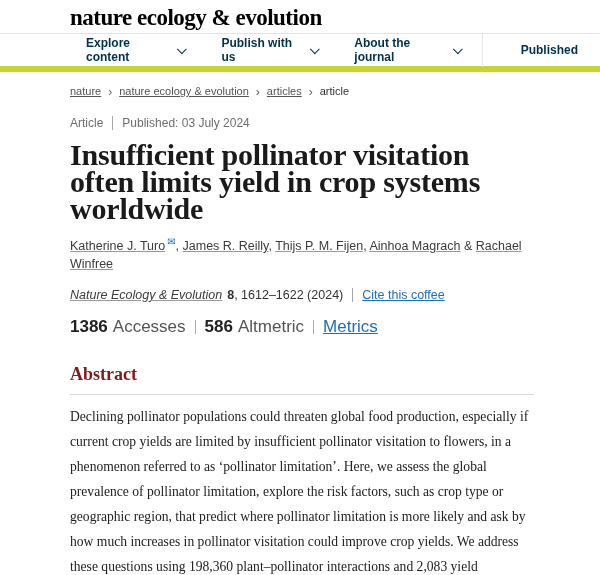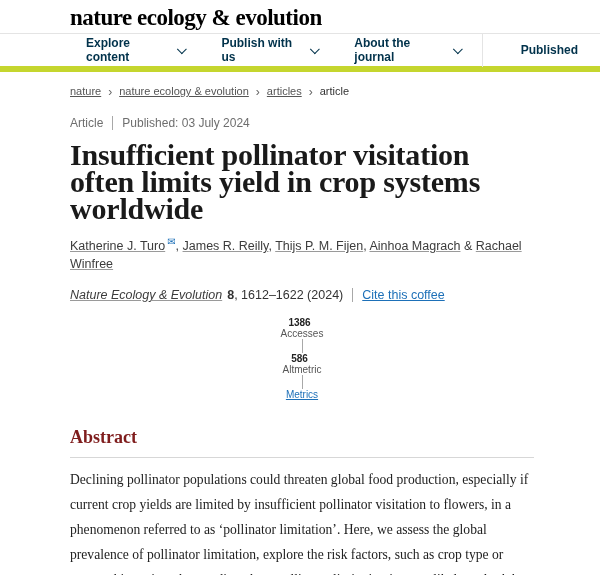--- a/index.html
+++ b/index.html
@@ -30,21 +30,21 @@
   h1 { margin-top:11px; font-family:"Liberation Serif", "DejaVu Serif", serif; font-weight:700; font-size:30px; line-height:27px; color:#1a1a1a; letter-spacing:-0.2px; }
 
   .authors { margin-top:11px; font-size:12.5px; color:#3c3c3c; line-height:18px; }
   .authors a { color:#3c3c3c; text-decoration:underline; text-decoration-color:#9a9a9a; cursor:pointer; }
   .mail { color:#1d70b8; font-size:10px; margin-left:2px; cursor:pointer; text-decoration:none; }
 
   .journal-line { margin-top:15px; font-size:12.5px; color:#333; display:flex; align-items:center; }
   .journal-name { font-style:italic; color:#3c3c3c; text-decoration:underline; text-decoration-color:#9a9a9a; margin-right:5px; cursor:pointer; }
   .blue-link { color:#1d70b8; text-decoration:underline; cursor:pointer; }
 
-  .metrics { margin-top:15px; font-size:10px; color:#555; display:flex; align-items:center;flex-direction:column; }
+  .metrics { margin-top:15px; font-size:17px; color:#555; display:flex; align-items:center; }
   .metrics b { color:#222; margin-right:5px; }
 
   h2 { margin-top:27px; font-family:"Liberation Serif", "DejaVu Serif", serif; font-weight:700; font-size:18px; color:#7f1d1d; }
   .rule { border:none; border-top:1px solid #d7d7d7; margin-top:9px; }
   .abstract-text { margin-top:9px; font-family:"Liberation Serif", "DejaVu Serif", serif; font-size:13.6px; line-height:25px; color:#222; text-align:left; }
 </style>
 </head>
 <body>
 
 <header>

